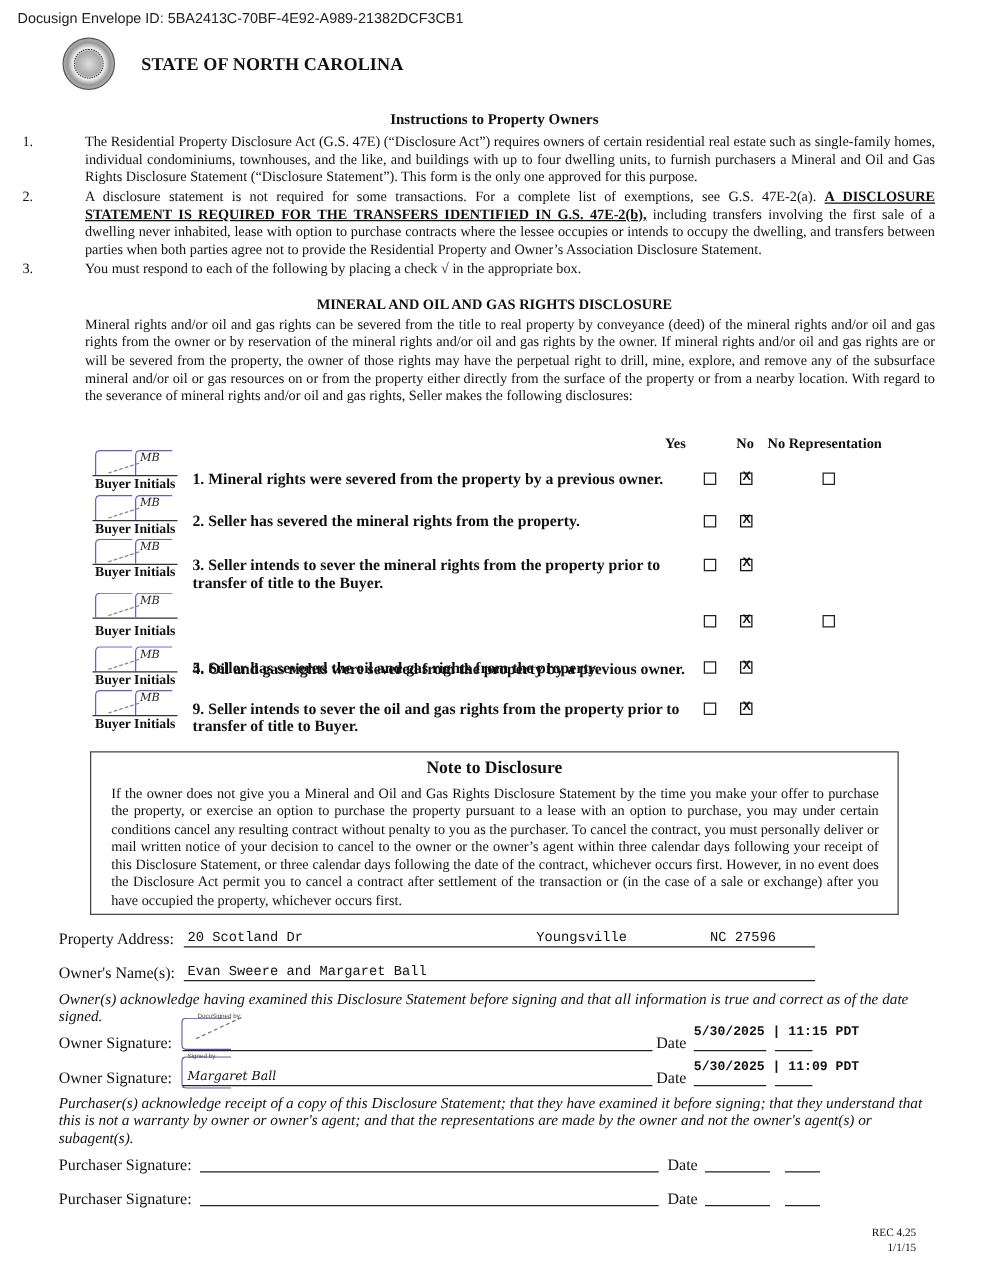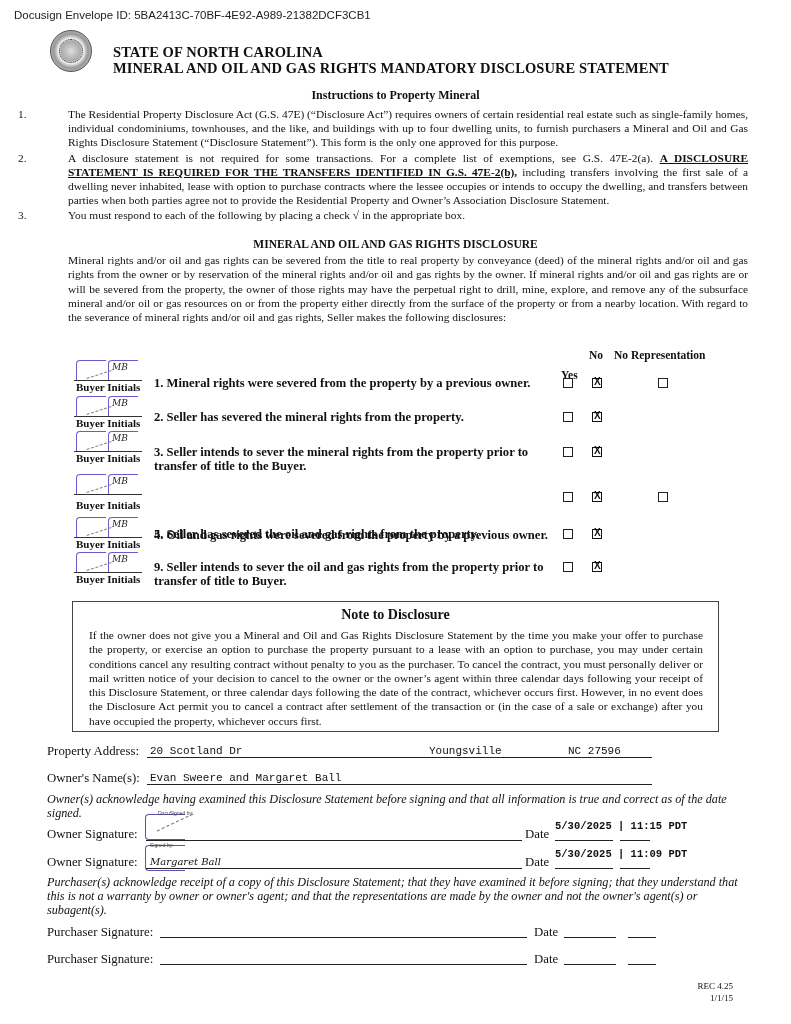--- a/index.html
+++ b/index.html
@@ -18,21 +18,21 @@
   .instr-list { position: absolute; left: 18px; top: 107px; width: 730px; font-size: 11.4px; line-height: 14.2px; }
   .instr-item { display: flex; margin-bottom: 1px; }
   .instr-num { width: 50px; padding-left: 0; text-align: left; flex: none; }
   .instr-text { flex: 1; text-align: justify; }
   .u-bold { font-weight: bold; text-decoration: underline; }
 
   .disc-heading { position: absolute; left: 0; width: 791px; top: 238px; text-align: center; font-size: 11.5px; font-weight: bold; }
   .disc-para { position: absolute; left: 68px; top: 253px; width: 680px; font-size: 11.4px; line-height: 14.3px; font-weight: normal; text-align: justify; }
 
   .col-headers { position: absolute; top: 349px; font-size: 11.5px; font-weight: bold; }
-  .col-yes { left: 561px; margin-top: 20px; }
+  .col-yes { left: 532px; }
   .col-no { left: 589px; }
   .col-norep { left: 614px; }
 
   .q-row { position: absolute; left: 74px; width: 680px; }
   .initials { position: absolute; left: 0; top: 0; width: 72px; height: 34px; }
   .init-box-l { position: absolute; left: 2px; top: 4px; width: 30px; height: 20px; border-left: 1.5px solid #6a5acd; border-top: 1.5px solid #6a5acd; border-radius: 4px 0 0 0; }
   .init-box-r { position: absolute; left: 34px; top: 4px; width: 30px; height: 20px; border-left: 1.5px solid #6a5acd; border-top: 1.5px solid #6a5acd; border-radius: 4px 0 0 0; }
   .init-sig { position: absolute; left: 38px; top: 6px; font-family: "DejaVu Serif", serif; font-style: italic; font-size: 9px; color: #222; }
   .init-dash { position: absolute; left: 12px; top: 18px; width: 26px; border-top: 1px dashed #888; transform: rotate(-18deg); }
   .init-line { position: absolute; left: 0; top: 24px; width: 68px; border-top: 1px solid #333; }
@@ -63,24 +63,23 @@
   .footer-code { position: absolute; right: 58px; top: 980px; font-size: 9px; text-align: right; line-height: 12px; }
 </style>
 </head>
 <body>
 
 <div class="envelope-id">Docusign Envelope ID: 5BA2413C-70BF-4E92-A989-21382DCF3CB1</div>
 
 <div class="seal"></div>
 <div class="header-title">
   <div>STATE OF NORTH CAROLINA</div>
-  <div>MINERAL AND OIL AND GAS RIGHTS MANDATORY DISCLOSURE STATEMENT</div>
-</div>
-
-<div class="instr-heading">Instructions to Property Mineral</div>
+</div>
+
+<div class="instr-heading">Instructions to Property Owners</div>
 <div class="instr-list">
   <div class="instr-item">
     <span class="instr-num">1.</span>
     <span class="instr-text">The Residential Property Disclosure Act (G.S. 47E) (“Disclosure Act”) requires owners of certain residential real estate such as single-family homes, individual condominiums, townhouses, and the like, and buildings with up to four dwelling units, to furnish purchasers a Mineral and Oil and Gas Rights Disclosure Statement (“Disclosure Statement”). This form is the only one approved for this purpose.</span>
   </div>
   <div class="instr-item">
     <span class="instr-num">2.</span>
     <span class="instr-text"><span>A disclosure statement is not required for some transactions. For a complete list of exemptions, see G.S. 47E-2(a). </span><span class="u-bold">A DISCLOSURE STATEMENT IS REQUIRED FOR THE TRANSFERS IDENTIFIED IN  G.S. 47E-2(b),</span><span> including transfers involving the first sale of a dwelling never inhabited, lease with option to purchase contracts where the lessee occupies or intends to occupy the dwelling, and transfers between parties when both parties agree not to provide the Residential Property and Owner’s Association Disclosure Statement.</span></span>
   </div>
   <div class="instr-item">

